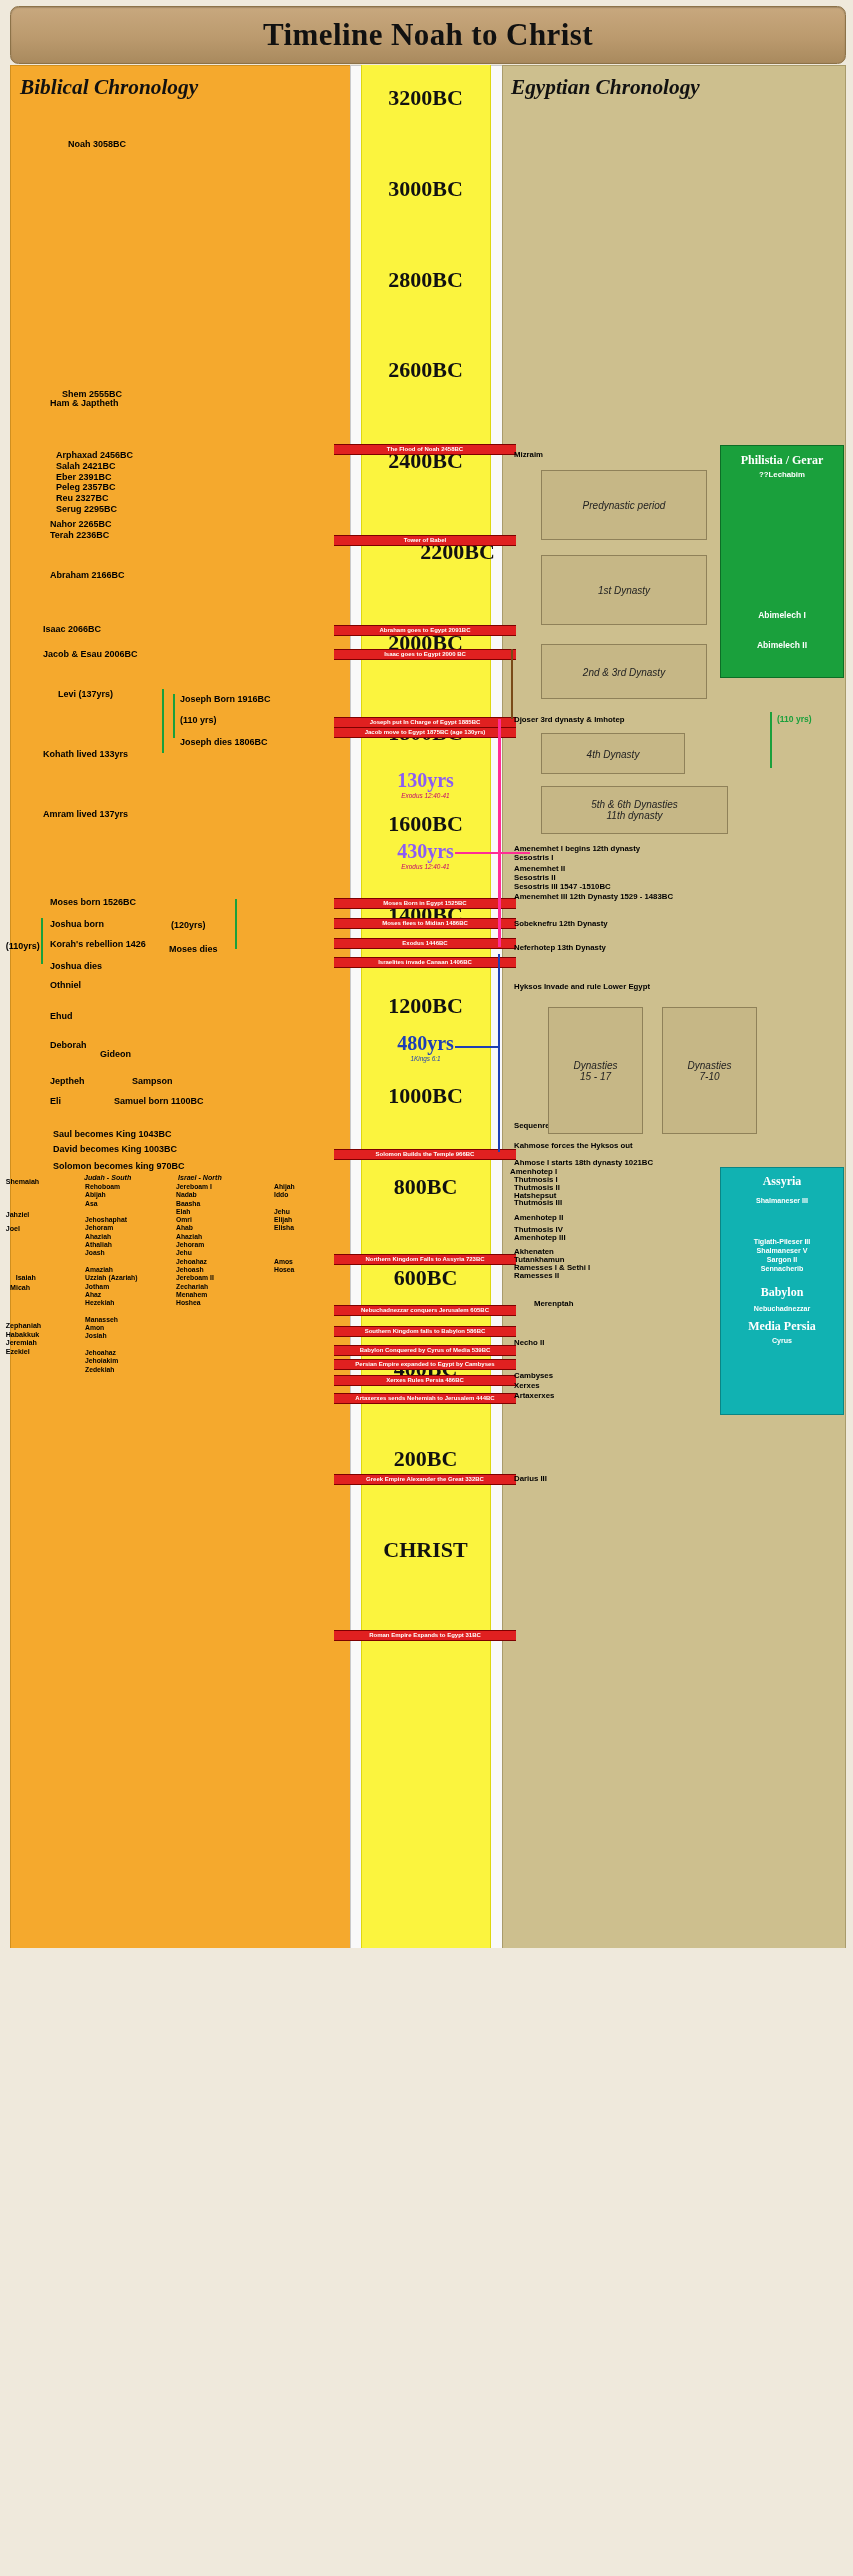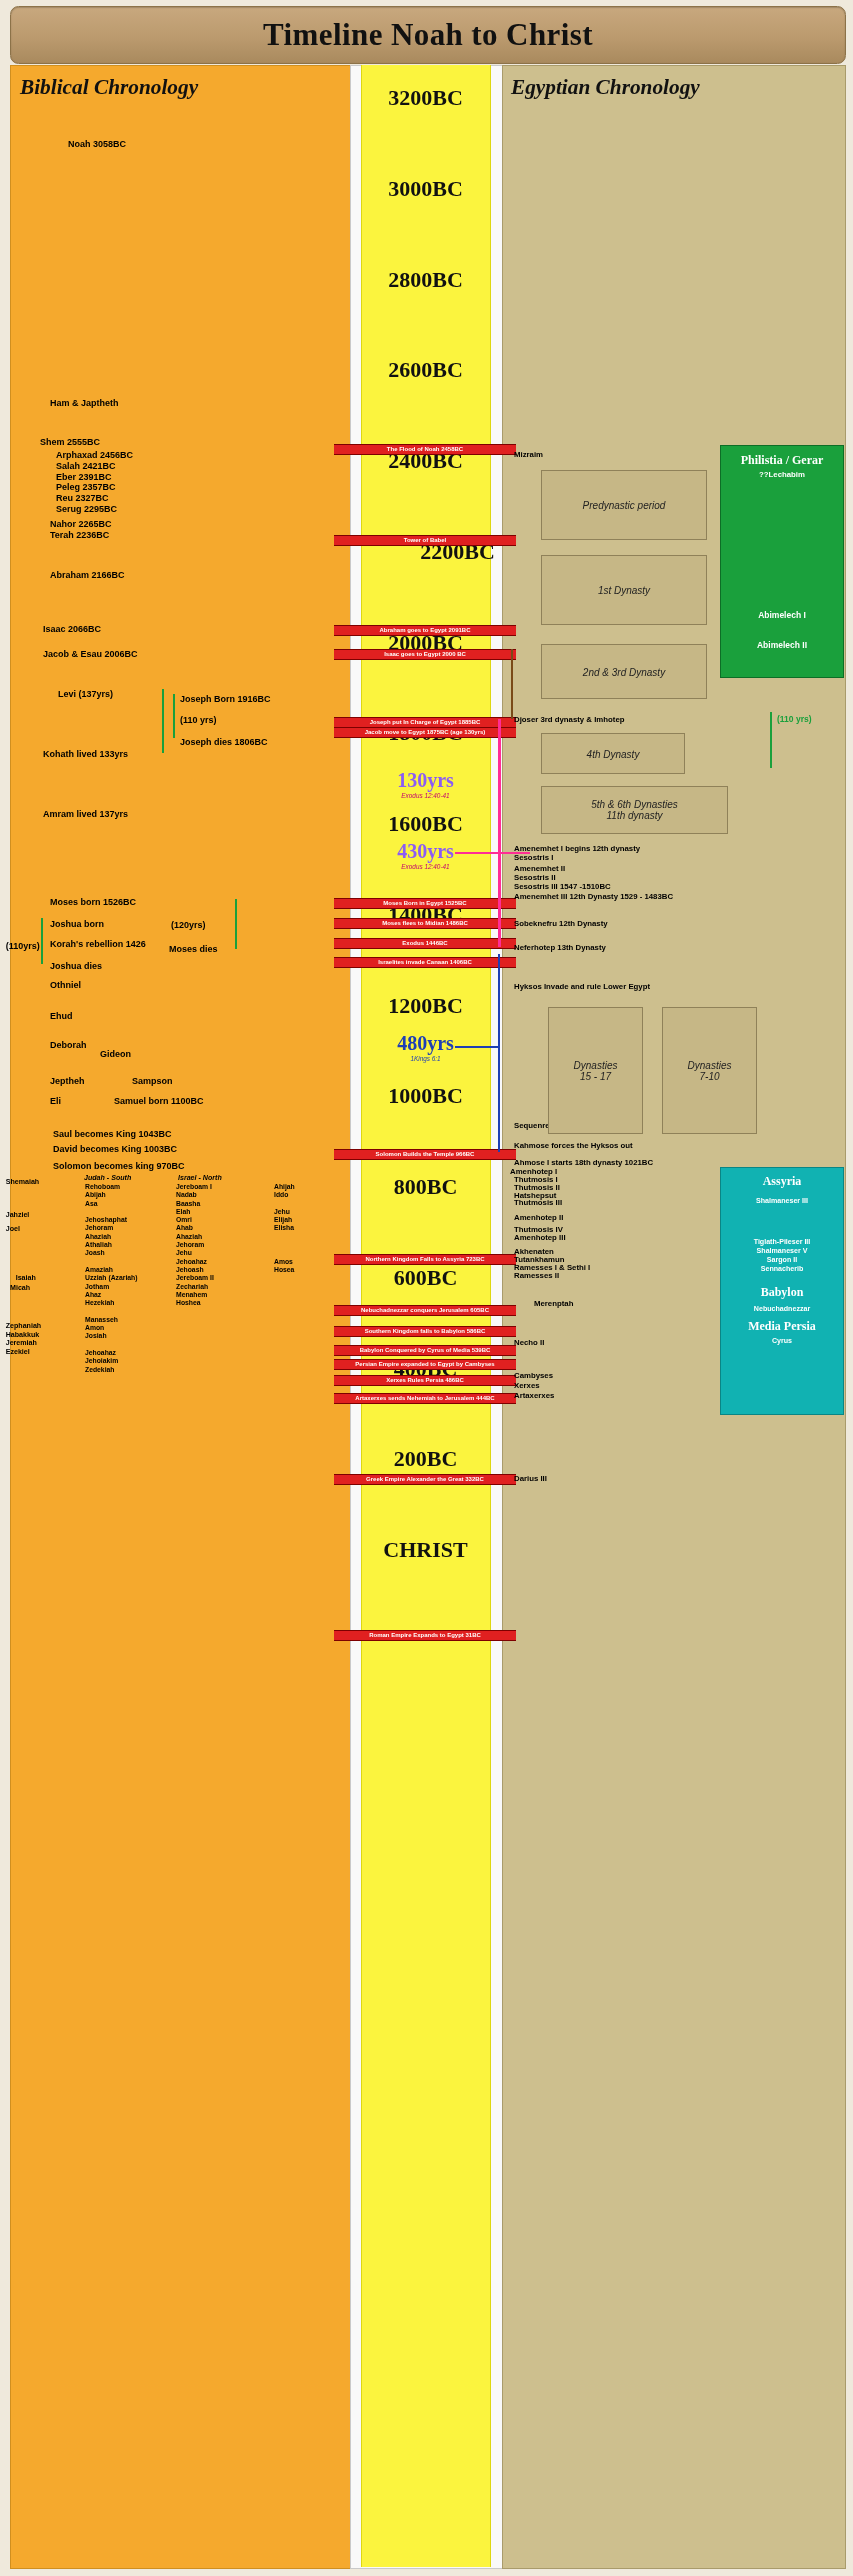--- a/index.html
+++ b/index.html
@@ -1,17 +1,17 @@
 <!DOCTYPE html>
 <html style="font-size:11.4px"><head>
 <meta charset="utf-8">
 <style>
   html,body{margin:0;padding:0;background:#efe9dc;}
   body{font-family:"Liberation Sans", sans-serif;}
-  #page{position:relative;width:854px;height:2576px;background:#efe9dc;overflow:hidden;}
+  #page{position:relative;width:854px;height:1948px;background:#efe9dc;overflow:hidden;}
 
   
   .titlebar{
     position:absolute;left:10px;top:5.7px;width:834px;height:56px;
     background:linear-gradient(180deg,#c8a87e 0%, #bb9a6e 55%, #a98a5e 100%);
     border:0.7px solid #8c7248;border-radius:8.5px;
     box-shadow:0 0.7px 1.4px rgba(0,0,0,.25) inset;
   }
   .title{
     position:absolute;left:0;top:0;width:100%;height:100%;
@@ -196,21 +196,21 @@
       <div class="bar" style="left: 334px; top: 1393px; width: 182px;">
         <span>Artaxerxes sends Nehemiah to Jerusalem 444BC</span>
       </div>
       <div class="bar" style="left: 334px; top: 1474px; width: 182px;">
         <span>Greek Empire Alexander the Great 332BC</span>
       </div>
       <div class="bar" style="left: 334px; top: 1630px; width: 182px;">
         <span>Roman Empire Expands to Egypt 31BC</span>
       </div>
       <div class="t" style="left: 68px; top: 139px;">Noah 3058BC</div>
-      <div class="t" style="left: 40px; top: 389px; margin-top: 48px;">Shem 2555BC</div>
+      <div class="t" style="left: 62px; top: 389px;">Shem 2555BC</div>
       <div class="t" style="left: 50px; top: 398px;">Ham &amp; Japtheth</div>
       <div class="t" style="left: 56px; top: 450px;">Arphaxad 2456BC</div>
       <div class="t" style="left: 56px; top: 461px;">Salah 2421BC</div>
       <div class="t" style="left: 56px; top: 472px;">Eber 2391BC</div>
       <div class="t" style="left: 56px; top: 482px;">Peleg 2357BC</div>
       <div class="t" style="left: 56px; top: 493px;">Reu 2327BC</div>
       <div class="t" style="left: 56px; top: 504px;">Serug 2295BC</div>
       <div class="t" style="left: 50px; top: 519px;">Nahor 2265BC</div>
       <div class="t" style="left: 50px; top: 530px;">Terah 2236BC</div>
       <div class="t" style="left: 50px; top: 570px;">Abraham 2166BC</div>

